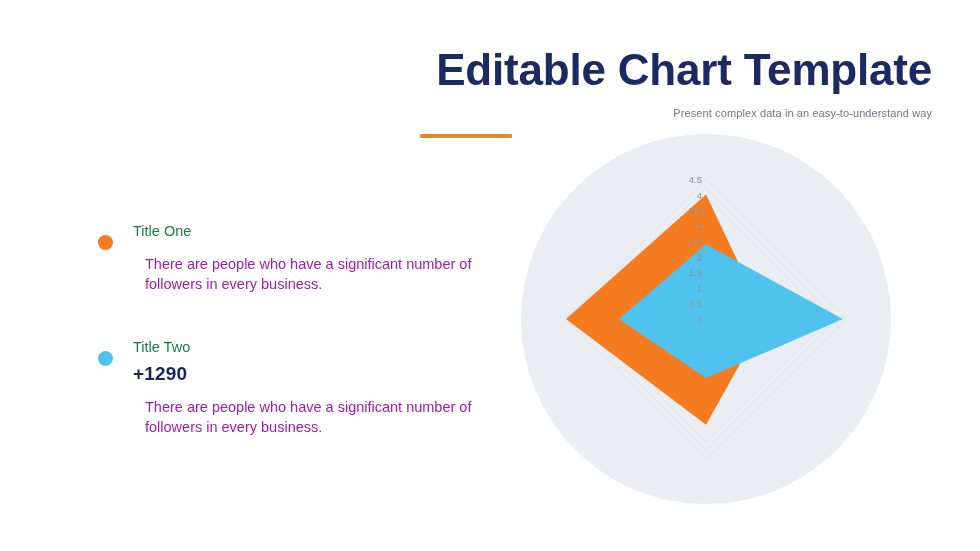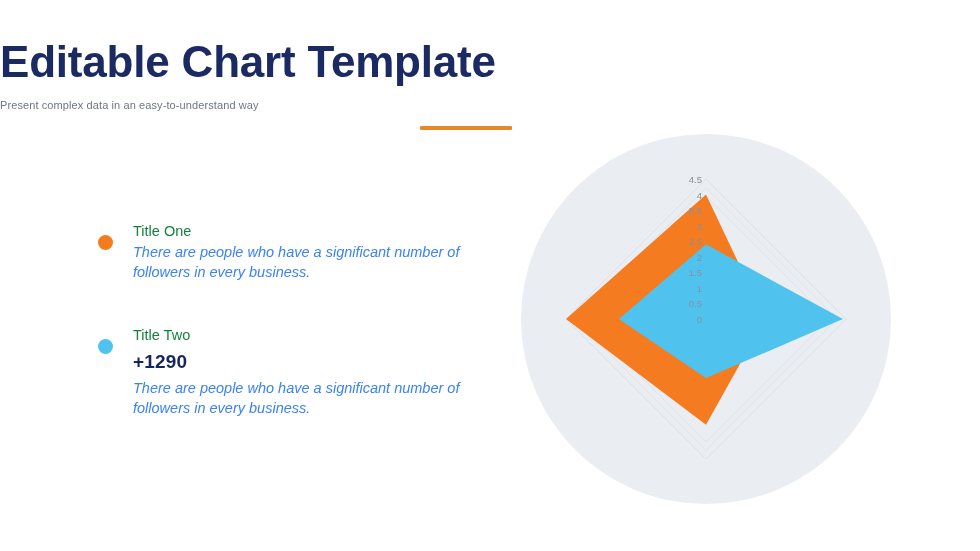--- a/index.html
+++ b/index.html
@@ -13,23 +13,23 @@
     background: #ffffff;
     font-family: "Liberation Sans", sans-serif;
     overflow: hidden;
     position: relative;
   }
 
   
   #header {
     position: absolute;
     left: 0;
-    top: 0;
+    top: 8px;
     width: 932px;
-    text-align: left;
+    text-align: right;
   }
   #page-title {
     margin: 0;
     padding-top: 38px;
     font-size: 44px;
     line-height: 1.1;
     font-weight: bold;
     letter-spacing: -0.2px;
     color: #1B2A63;
     font-family: "Liberation Sans", sans-serif;
@@ -78,25 +78,24 @@
   }
   .stat-value {
     font-size: 19px;
     font-weight: bold;
     color: #16255C;
     margin: 6px 0 5px 0;
     letter-spacing: 0.2px;
   }
   .stat-desc {
     font-size: 14.5px;
-    color: #3b82f6;
+    color: #a21caf;
     line-height: 1.38;
-    margin: 0;
+    margin: 12px;
     max-width: 350px;
-    font-style: italic;
   }
 
   
   #radar-chart {
     position: absolute;
     left: 513px;
     top: 124px;
     width: 390px;
     height: 400px;
   }

